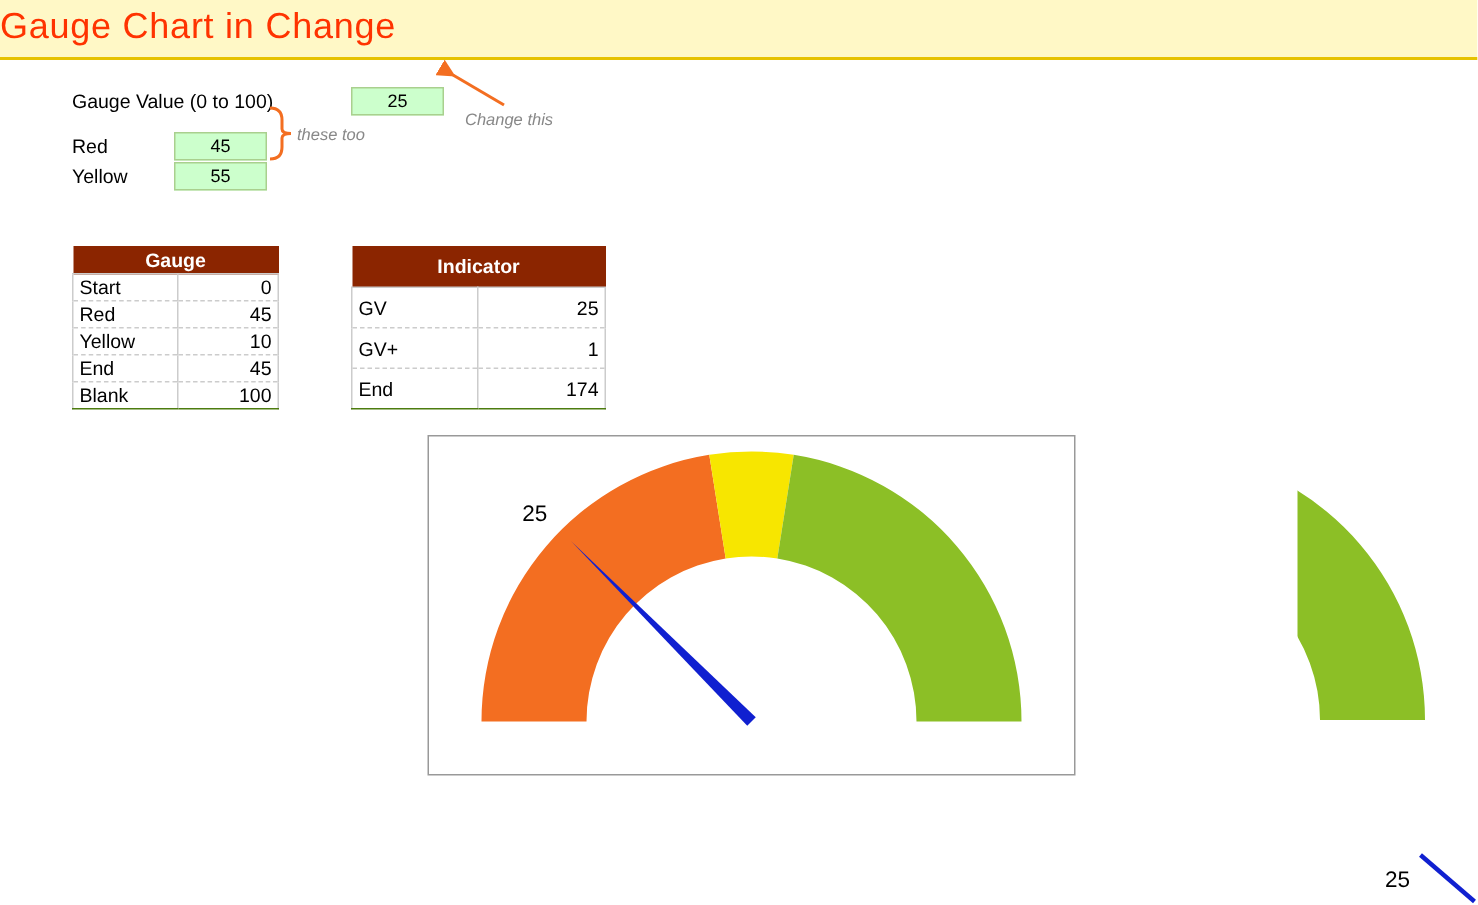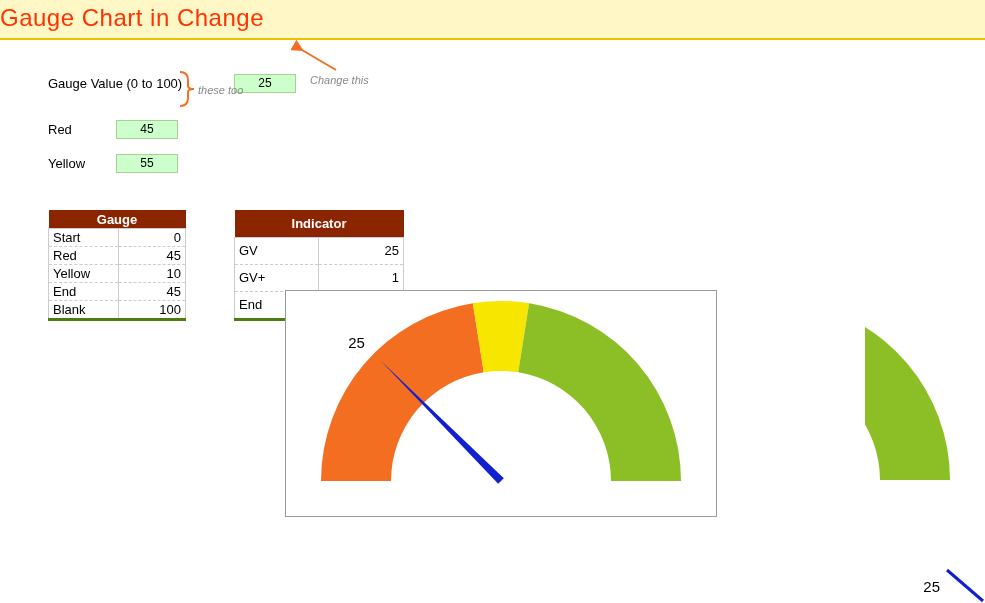--- a/index.html
+++ b/index.html
@@ -27,21 +27,21 @@
     color: #ff3300;
     letter-spacing: 0.5px;
   }
 
   .content {
     position: relative;
     padding: 18px 0 0 48px;
   }
 
   
-  .row { display: flex; align-items: center; height: 18px; margin-bottom: 2px; margin-top: 16px; }
+  .row { display: flex; align-items: center; height: 18px; margin-bottom: 2px; }
   .lbl { width: 150px; }
   .lbl-small { width: 68px; }
   .cell-input {
     width: 60px;
     height: 17px;
     line-height: 17px;
     background: #ccffcc;
     border: 1px solid #a9d08e;
     text-align: center;
     font-size: 12px;
@@ -67,21 +67,21 @@
     height: 17px;
     padding: 0 4px;
     border-right: 1px dashed #ccc;
     border-bottom: 1px dashed #ccc;
     border-left: 1px solid #ccc;
   }
   .tbl tr td:last-child {
     text-align: right;
     border-right: 1px solid #ccc;
   }
-  .tbl tr:last-child td { border-bottom: 3px solid #4d7c0f; }
+  .tbl tr:last-child td { border-bottom: 1px solid #4d7c0f; }
   .tbl-gauge { width: 138px; }
   .tbl-gauge th { width: 130px; }
   .tbl-gauge td:first-child { width: 65px; }
   .tbl-gauge td:last-child  { width: 65px; }
   .tbl-ind { width: 170px; }
   .tbl-ind th { width: 145px; }
   .tbl-ind td:first-child { width: 72px; }
   .tbl-ind td:last-child  { width: 73px; }
 
   

